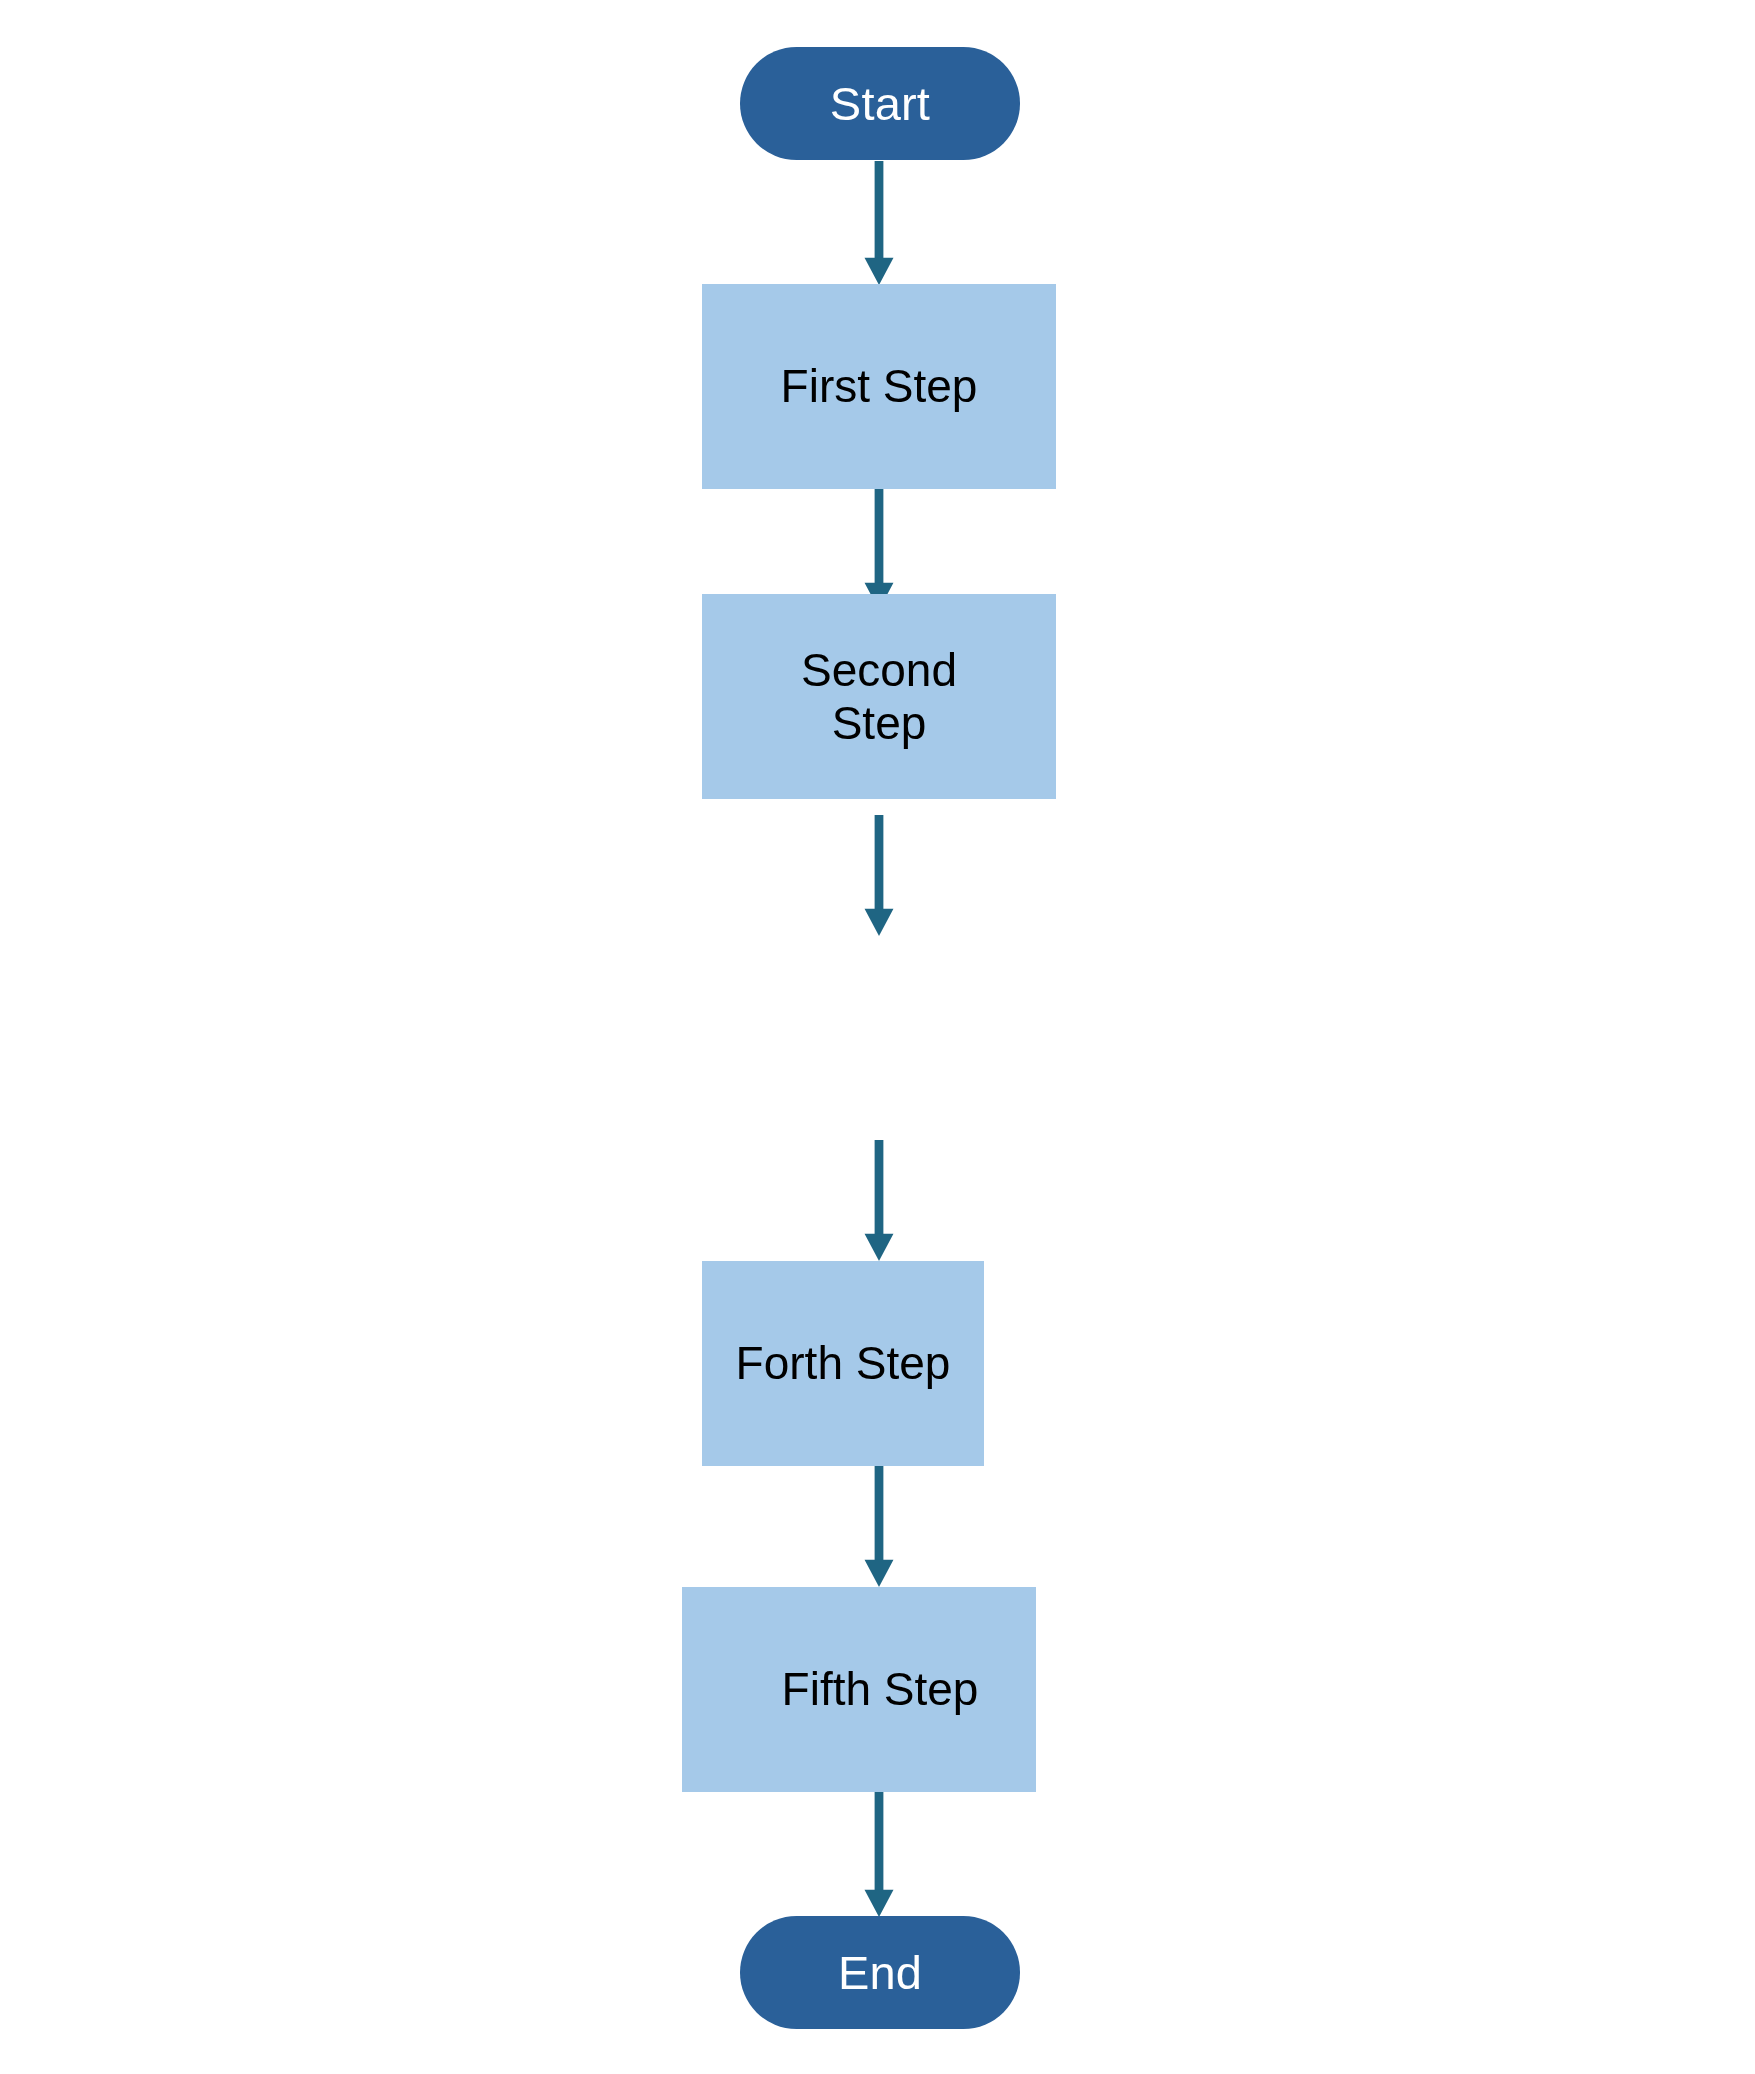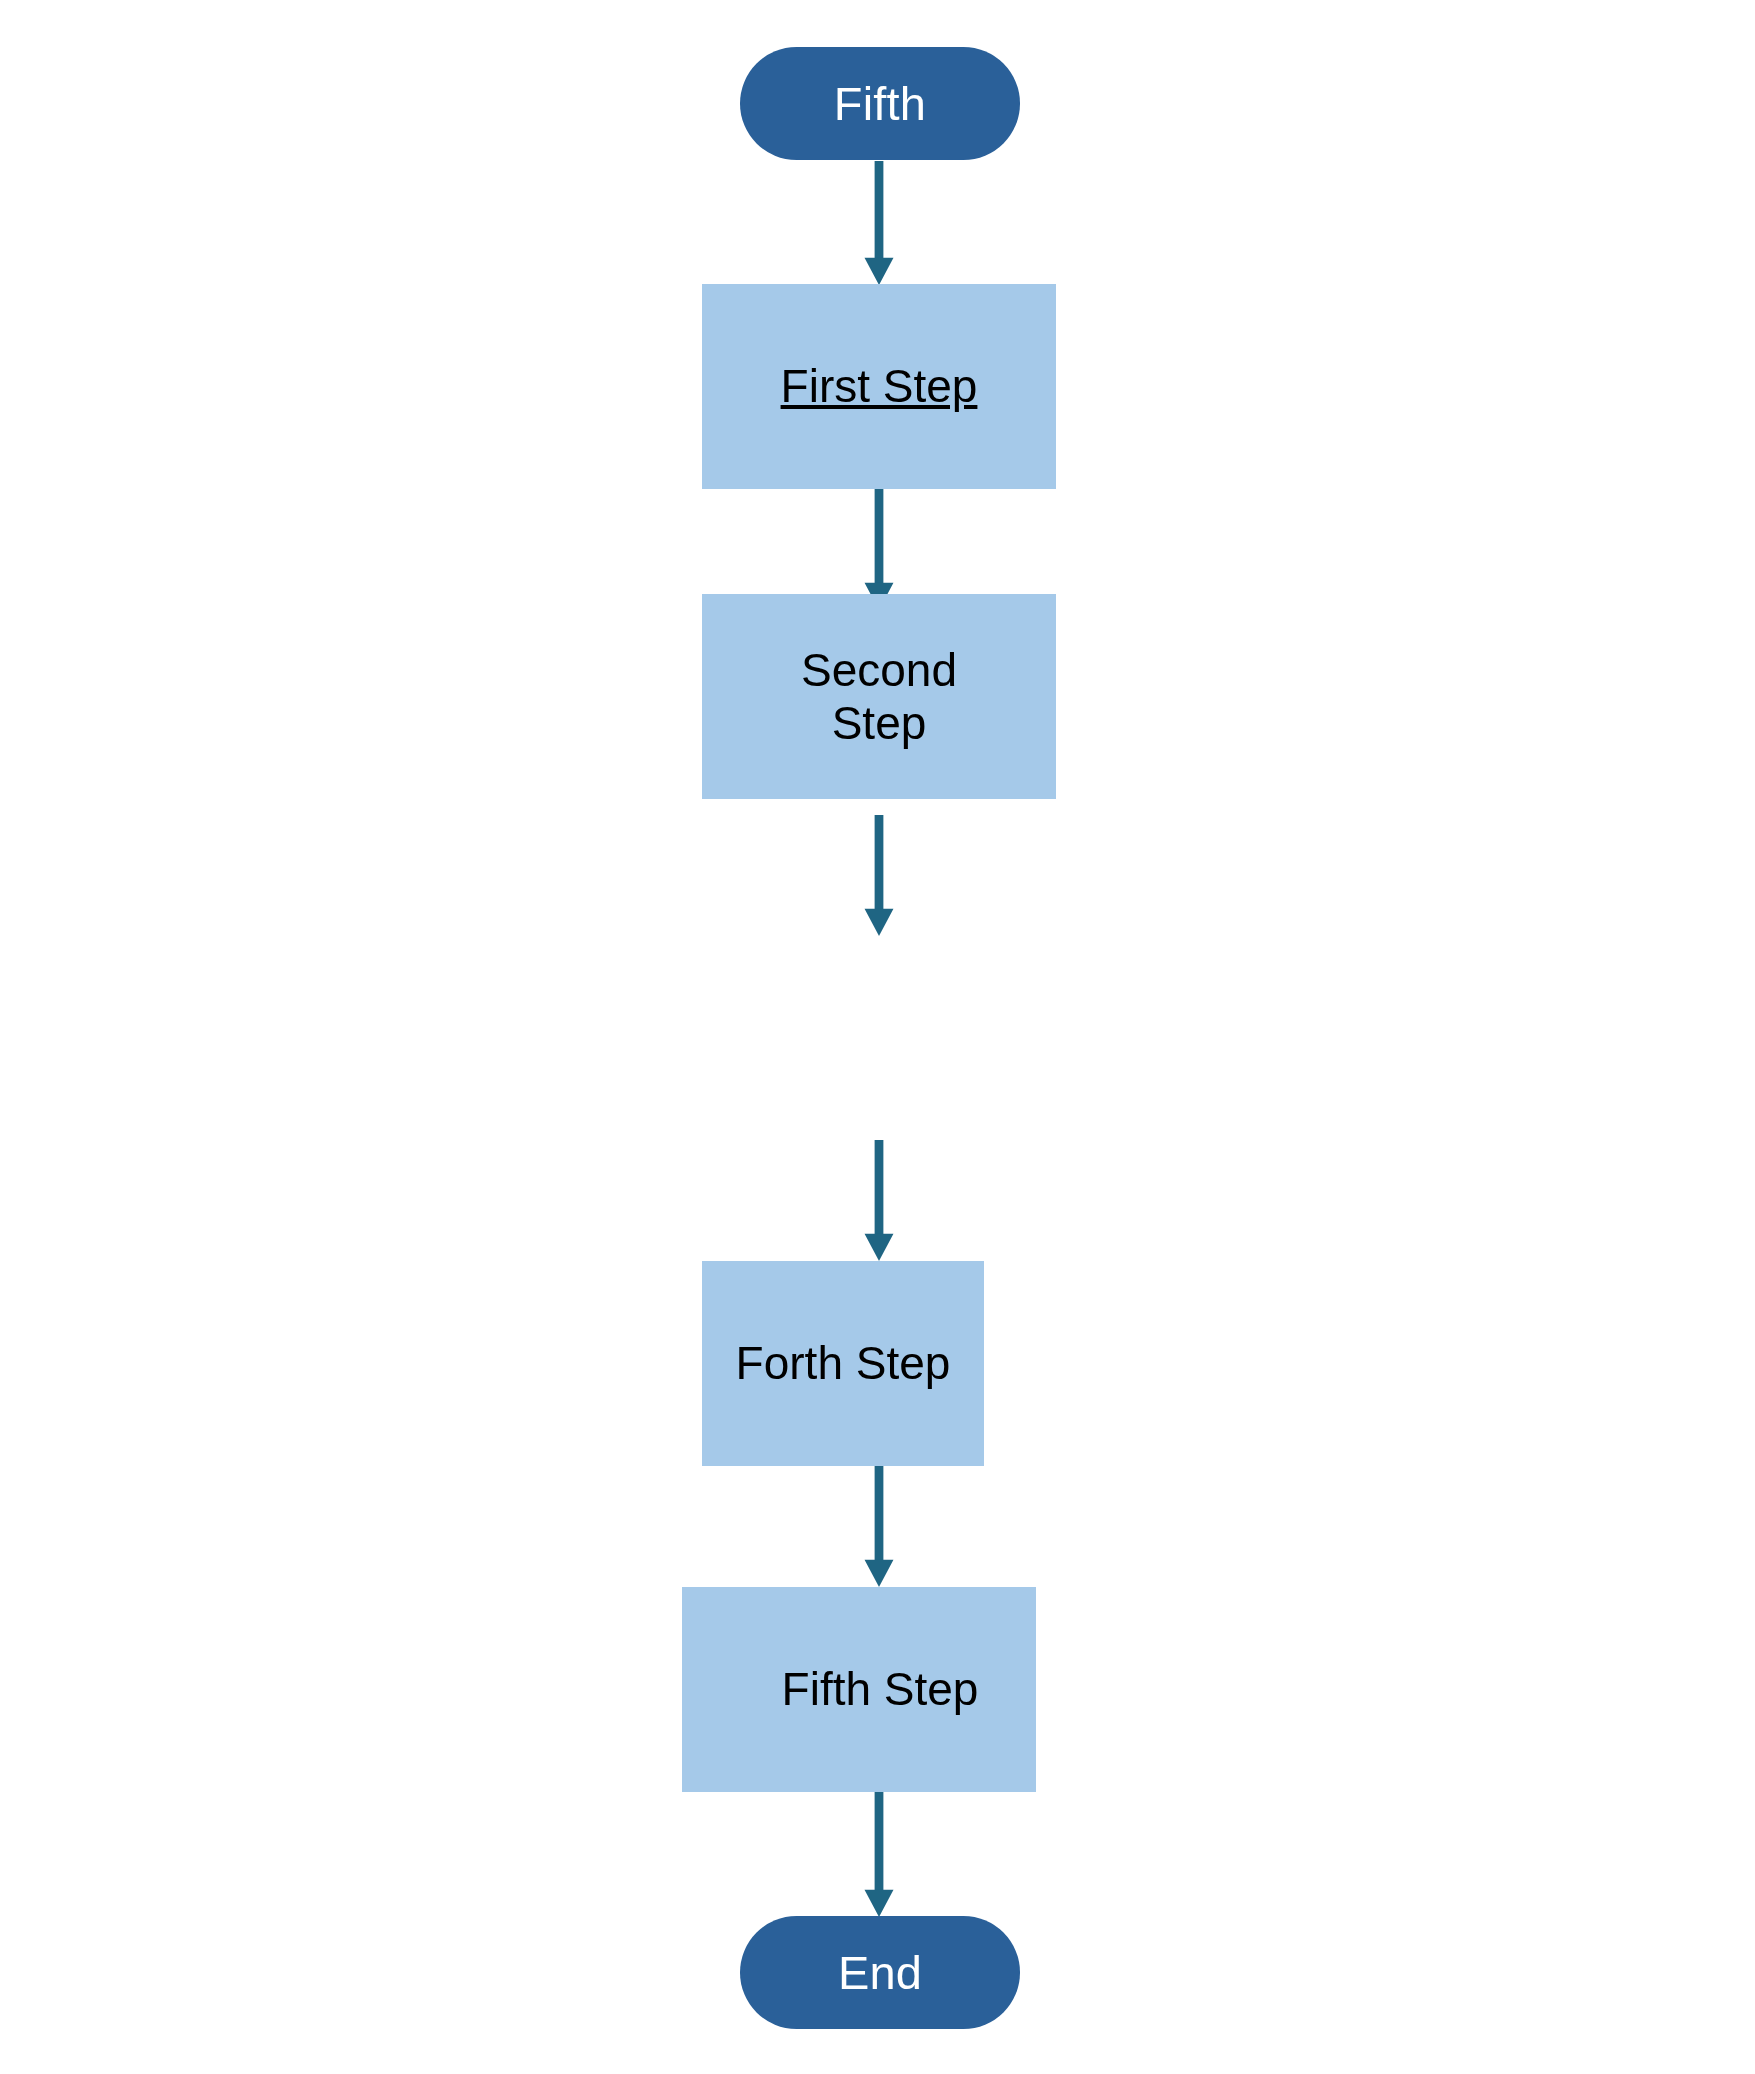--- a/index.html
+++ b/index.html
@@ -107,24 +107,24 @@
   </div>
 
   <div class="connector" style="left:850px; top:1792px; width:58px; height:125px;">
     <svg width="58" height="125" viewBox="0 0 66 142" xmlns="http://www.w3.org/2000/svg">
       <line x1="33" y1="0" x2="33" y2="114" stroke="#1F6583" stroke-width="10"></line>
       <polygon points="16.5,111 49.5,111 33,142" fill="#1F6583"></polygon>
     </svg>
   </div>
 
   <div class="node terminator" style="left:740px; top:47px; width:280px; height:113px;">
-    <span class="node-label">Fifth</span>
+    <span class="node-label">Start</span>
   </div>
 
-  <div class="node process" style="left:702px; top:284px; width:354px; height:205px;text-decoration:underline;">
+  <div class="node process" style="left:702px; top:284px; width:354px; height:205px;">
     <span class="node-label">First Step</span>
   </div>
 
   <div class="node process" style="left:702px; top:594px; width:354px; height:205px;">
     <span class="node-label">Second
 Step</span>
   </div>
 
 
   <div class="node process" style="left:702px; top:1261px; width:282px; height:205px;">

